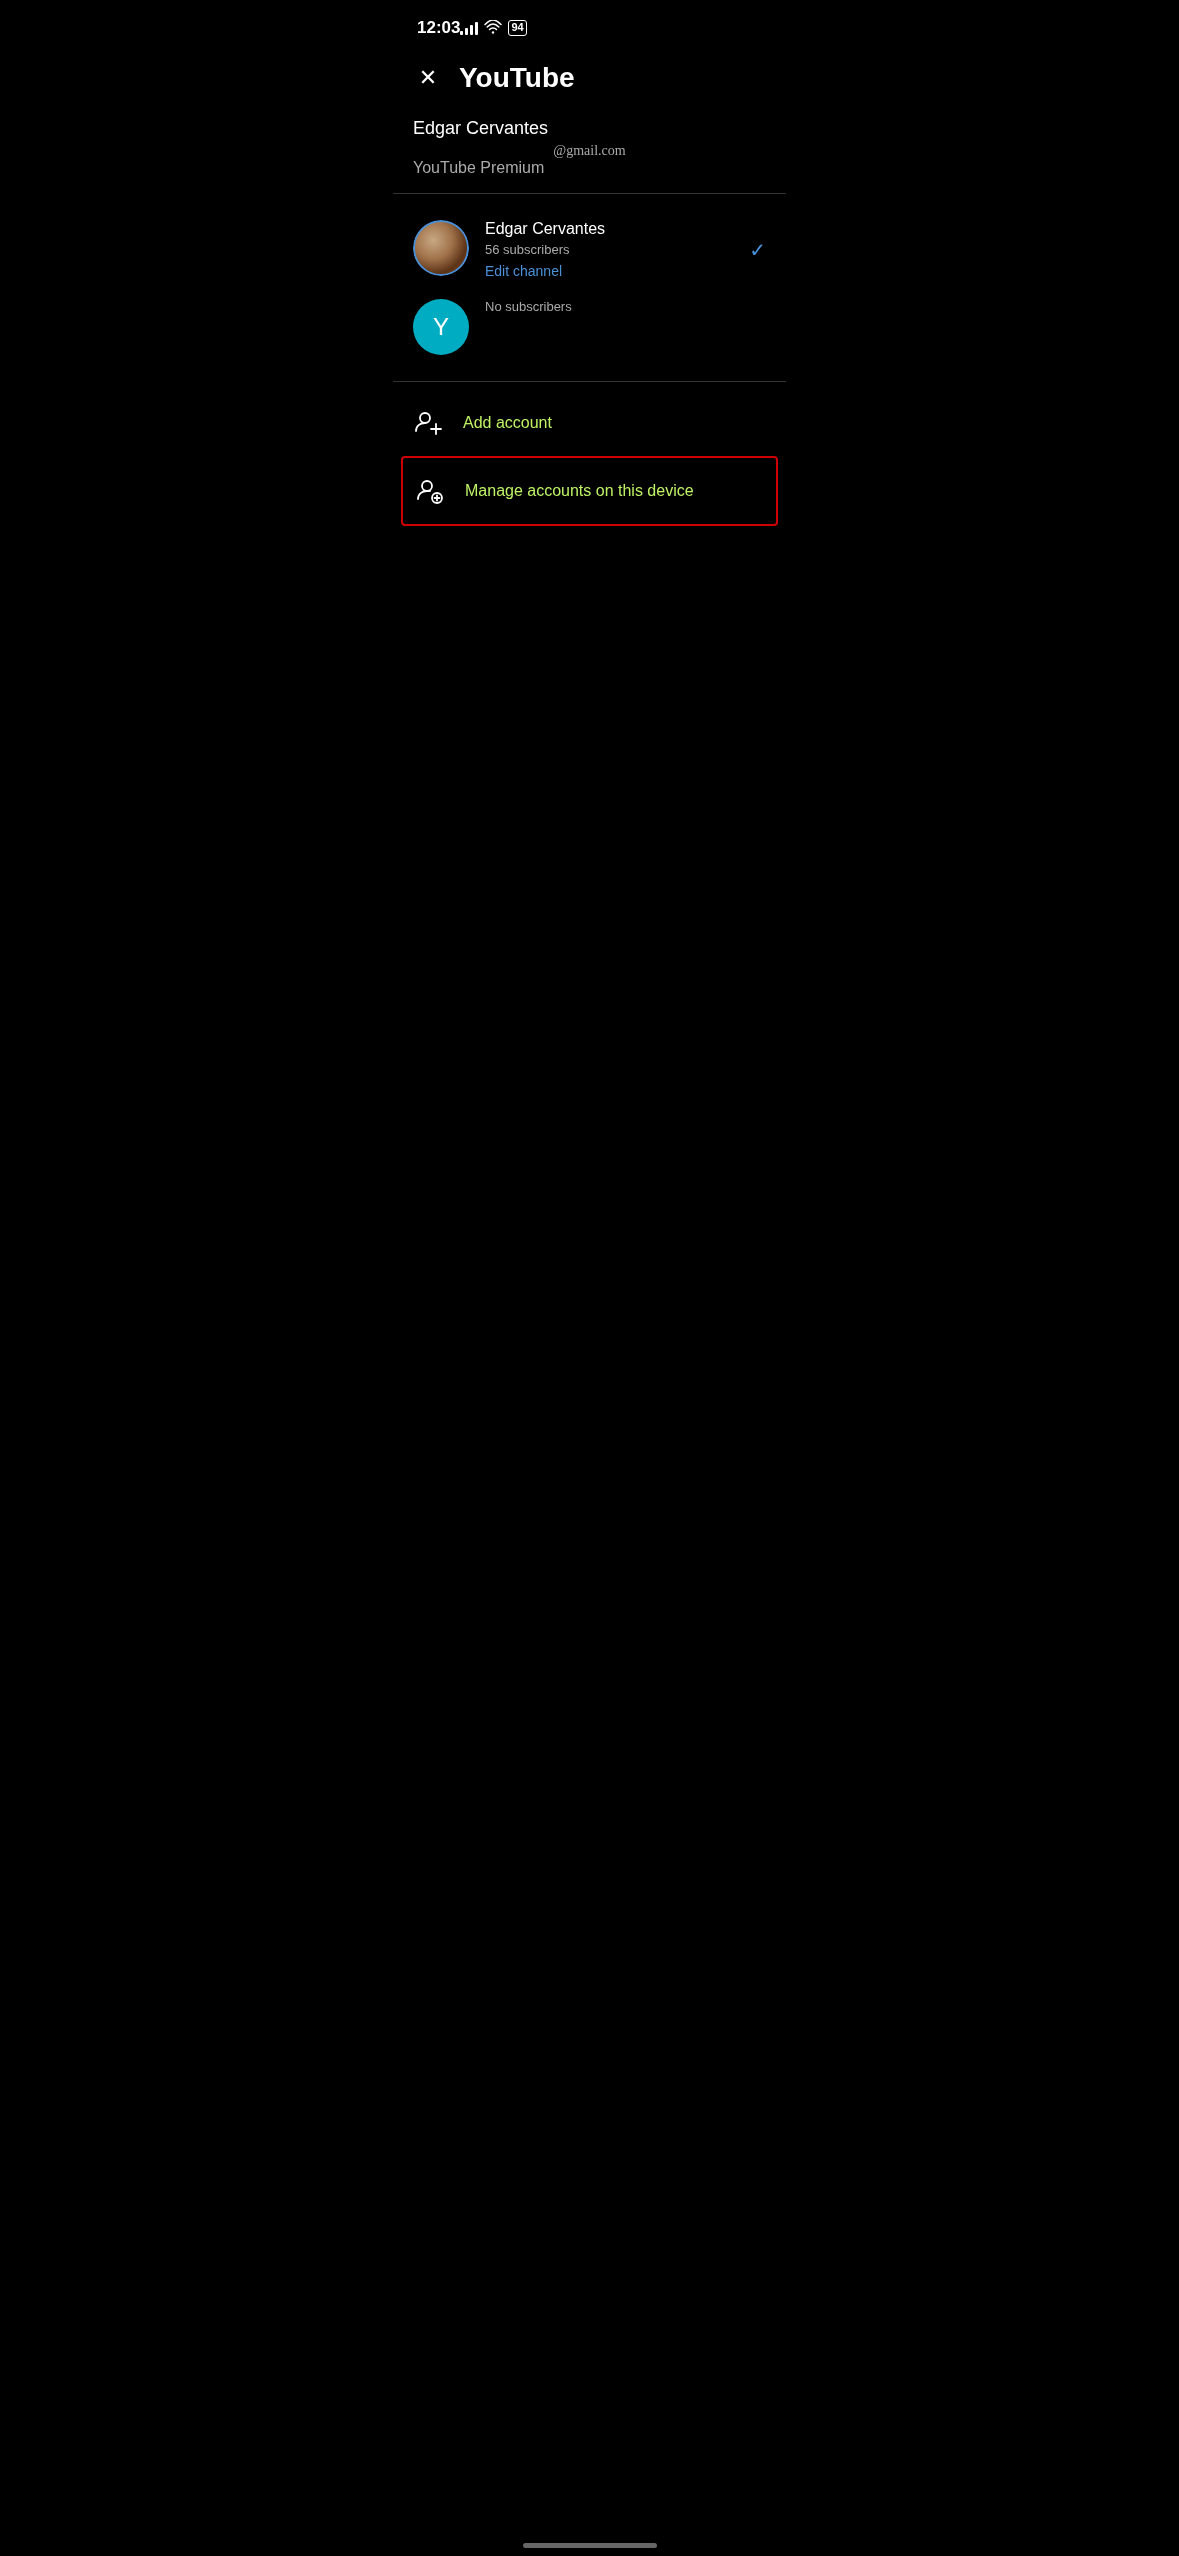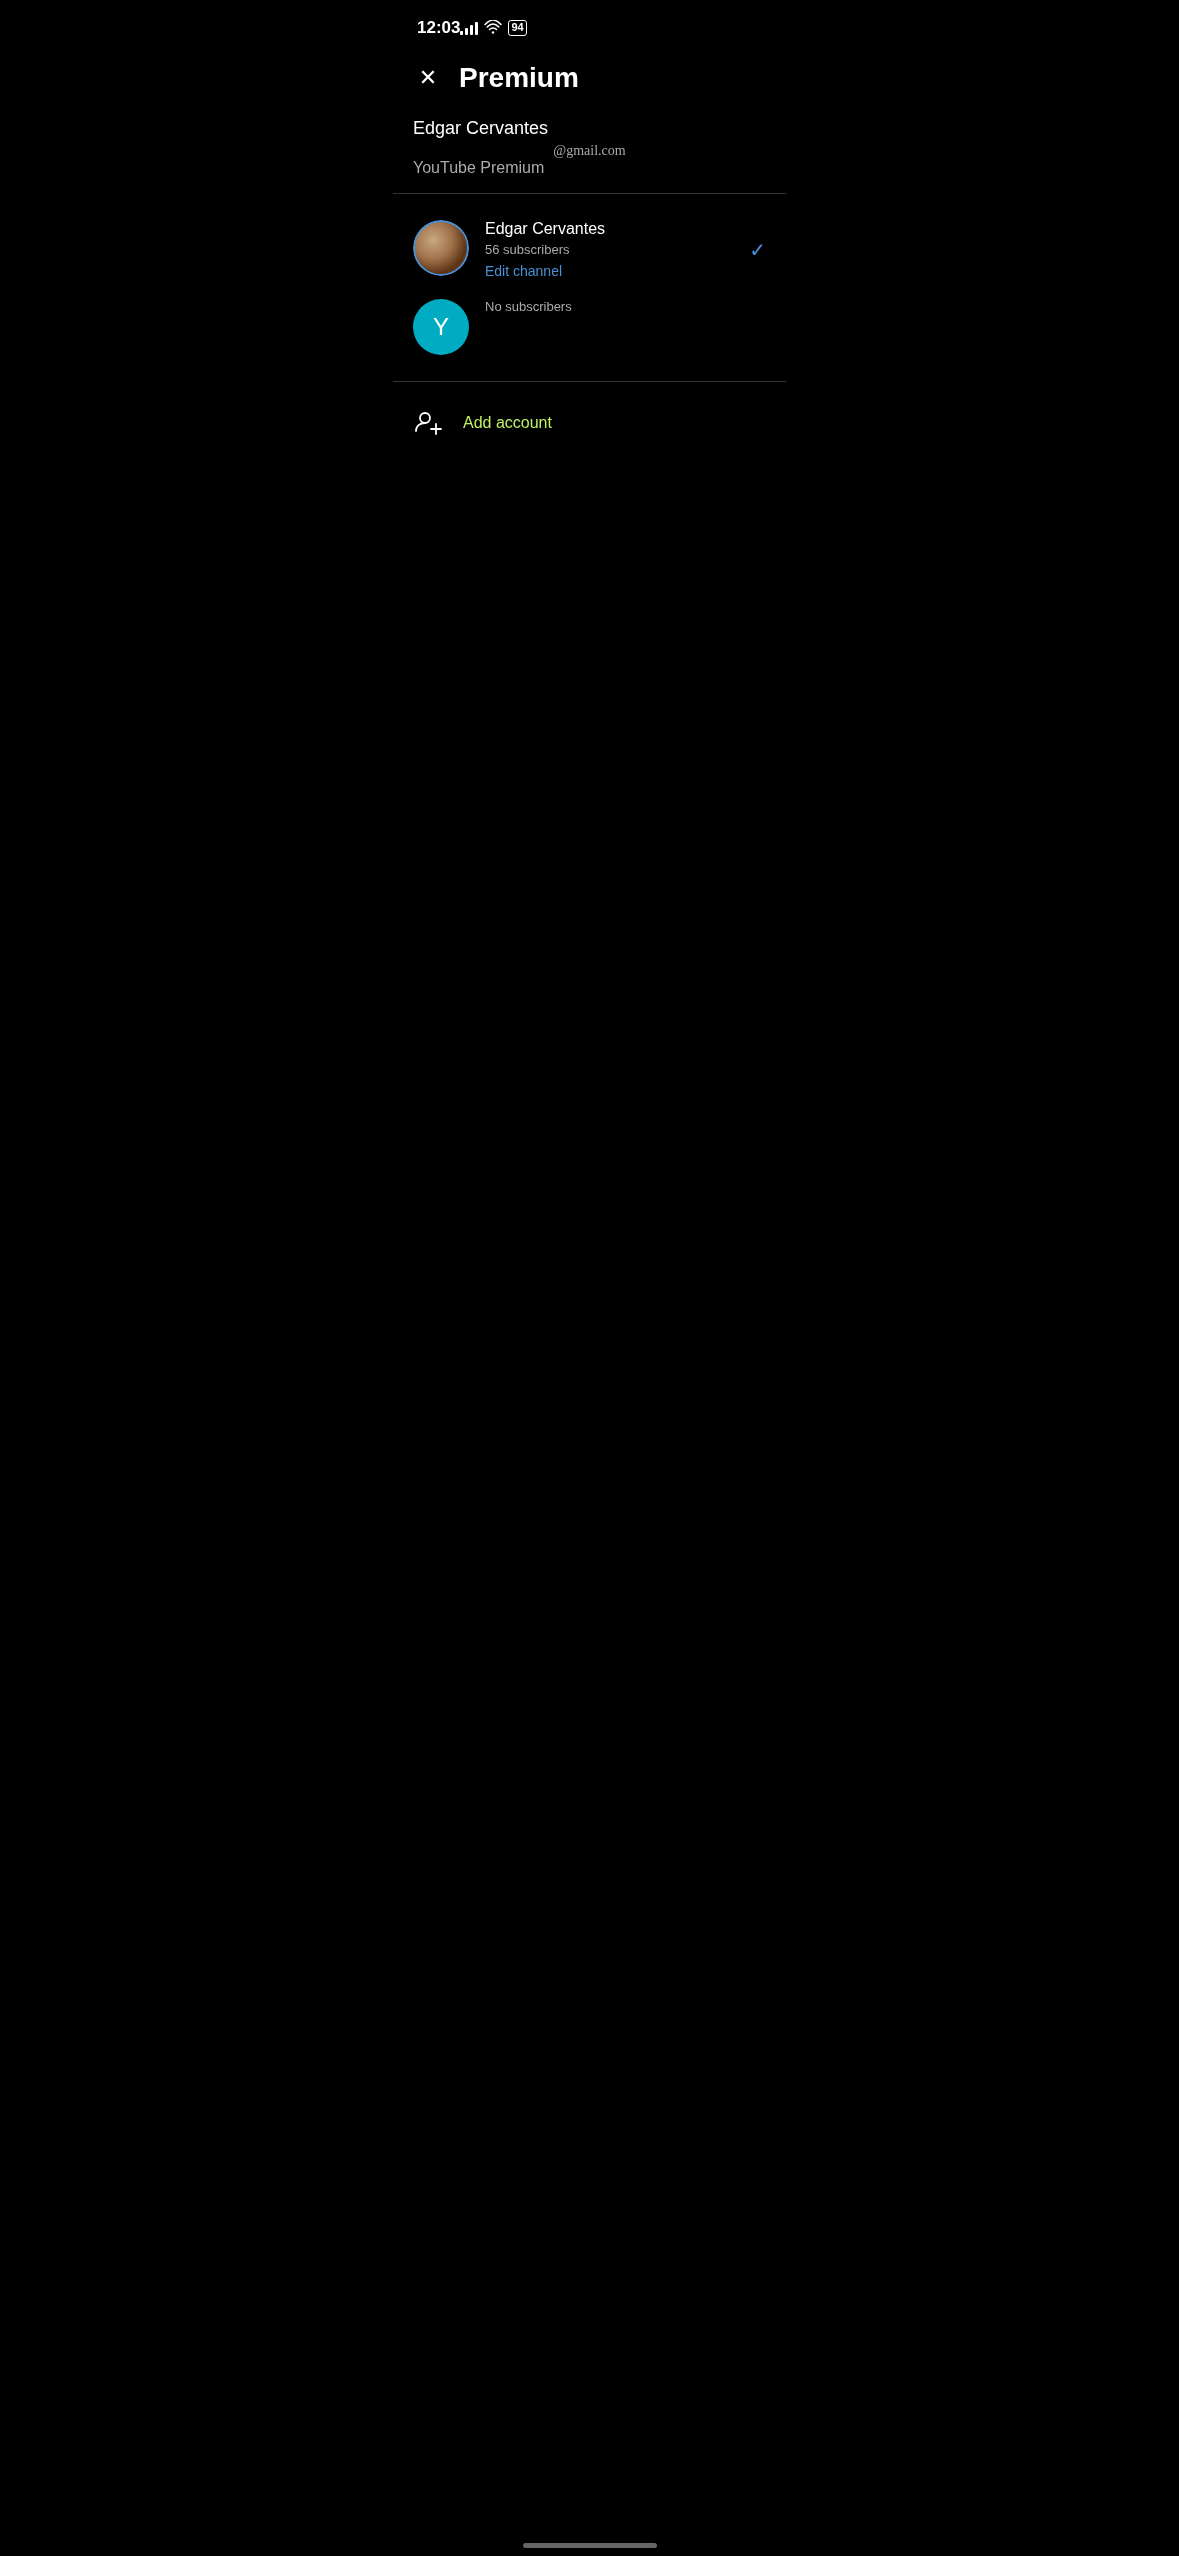--- a/index.html
+++ b/index.html
@@ -281,21 +281,21 @@
       </svg>
     </span>
     <div class="battery-container">
       <div class="battery-box">94</div>
     </div>
   </div>
 </div>
 
 <div class="header">
   <span class="close-icon">✕</span>
-  <span class="page-title">Premium</span>
+  <span class="page-title">YouTube</span>
 </div>
 
 <div class="account-info">
   <div class="account-name-main">Edgar Cervantes</div>
   <div class="account-email">@gmail.com</div>
   <div class="account-premium">YouTube Premium</div>
 </div>
 
 <div class="divider"></div>
 
@@ -331,16 +331,28 @@
         <circle cx="11" cy="9" r="5"></circle>
         <path d="M2 22c0-5 4-8 9-8" stroke-linecap="round"></path>
         <line x1="22" y1="15" x2="22" y2="25" stroke-linecap="round"></line>
         <line x1="17" y1="20" x2="27" y2="20" stroke-linecap="round"></line>
       </svg>
     </div>
     <span class="action-label">Add account</span>
   </div>
 
 
+  <div class="action-item highlighted">
+    <div class="action-icon">
+      <svg width="28" height="28" viewBox="0 0 28 28" stroke="#ffffff" stroke-width="1.8" fill="none">
+        <circle cx="11" cy="9" r="5"></circle>
+        <path d="M2 22c0-5 4-8 9-8h3" stroke-linecap="round"></path>
+        <circle cx="21" cy="21" r="5"></circle>
+        <line x1="21" y1="18.5" x2="21" y2="23.5" stroke-linecap="round"></line>
+        <line x1="18.5" y1="21" x2="23.5" y2="21" stroke-linecap="round"></line>
+      </svg>
+    </div>
+    <span class="action-label">Manage accounts on this device</span>
+  </div>
 
 </div>
 
 <div class="home-indicator"></div>
 
 </body></html>

